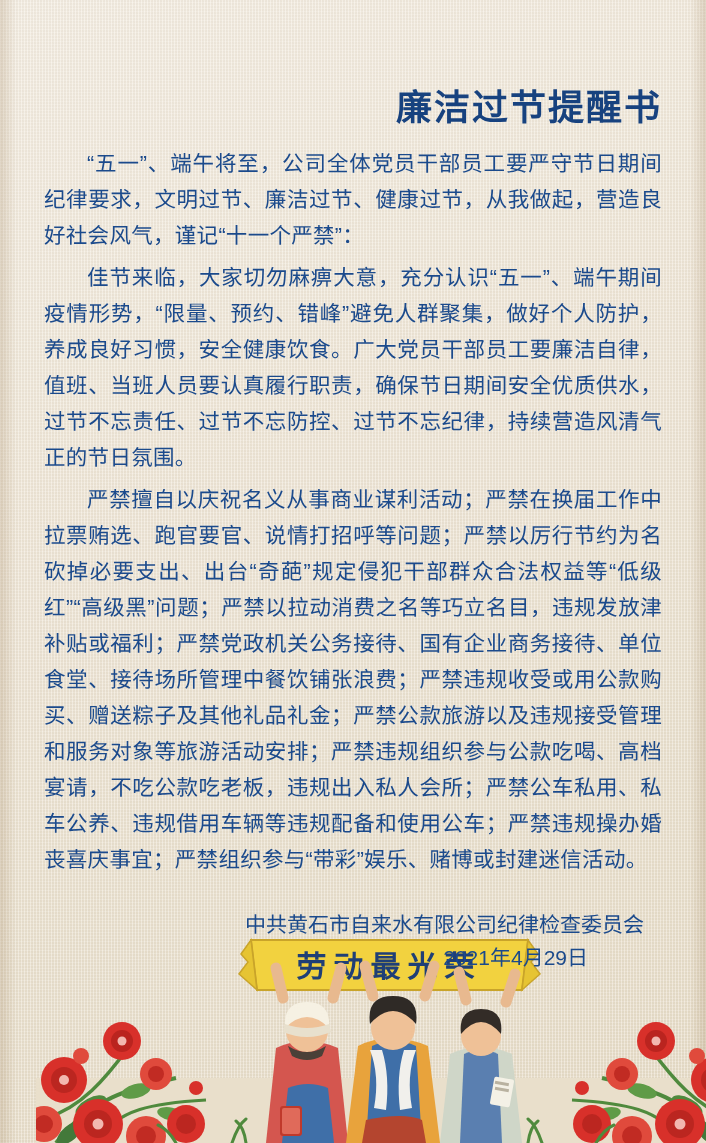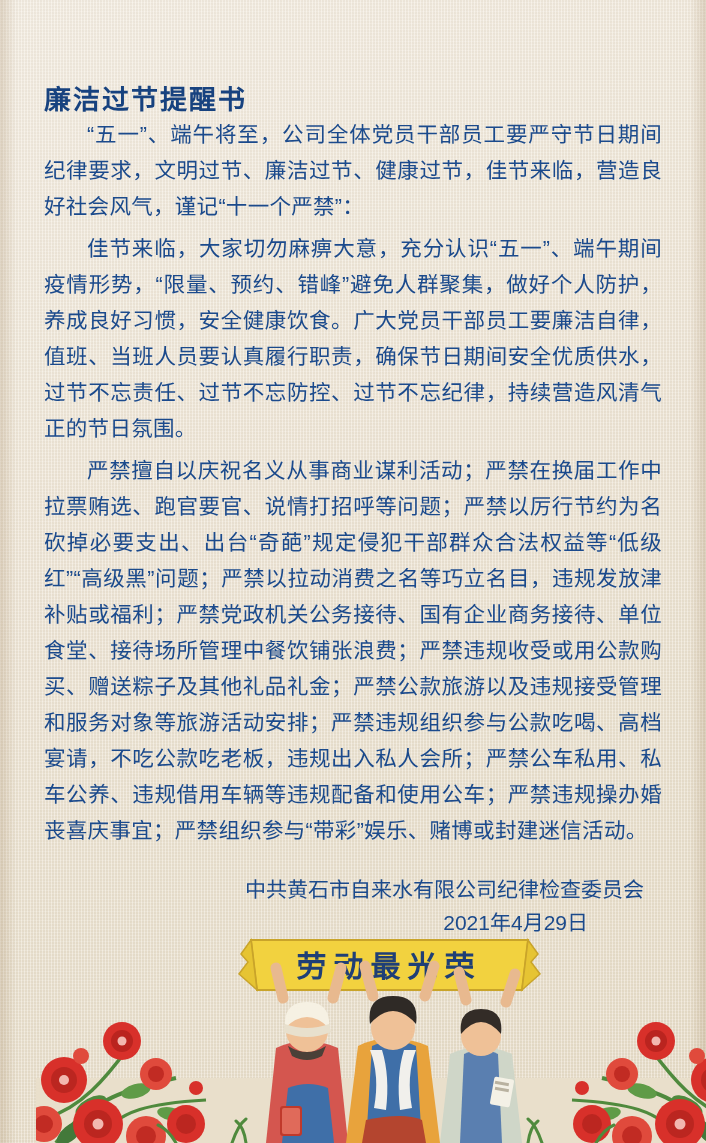--- a/index.html
+++ b/index.html
@@ -38,42 +38,42 @@
   .edge-left  { left: 0;  background: linear-gradient(90deg, rgba(150,120,80,0.22), rgba(150,120,80,0.0)); }
   .edge-right { right: 0; background: linear-gradient(270deg, rgba(150,120,80,0.22), rgba(150,120,80,0.0)); }
 
   .content {
     position: relative;
     padding: 78px 44px 0 44px;
     z-index: 3;
   }
 
   .title {
-    text-align: left;
+    text-align: right;
     color: #17427f;
-    font-size: 27px;
+    font-size: 36px;
     font-weight: bold;
     letter-spacing: 2px;
-    margin: 0 0 0 0;
+    margin: 0 0 16px 0;
     font-family: "Liberation Sans", "DejaVu Sans", sans-serif;
   }
 
   .para {
     color: #1b4a8c;
     font-size: 21.5px;
     line-height: 36px;
     letter-spacing: 0.3px;
     text-align: justify;
     text-justify: inter-ideograph;
     margin: 0 0 6px 0;
   }
   .para.indent { text-indent: 2em; }
 
   .sign {
-    margin-top: 24px;
+    margin-top: 30px;
     color: #1b4a8c;
     font-size: 21px;
     line-height: 33px;
     text-align: right;
     padding-right: 18px;
   }
   .sign div { white-space: nowrap; }
   .sign .date { padding-right: 56px; }
 
   
@@ -93,21 +93,21 @@
 
 <div class="poster">
 
   <div class="edge-left"></div>
   <div class="edge-right"></div>
 
   <div class="content">
 
     <h1 class="title">廉洁过节提醒书</h1>
 
-    <p class="para indent">“五一”、端午将至，公司全体党员干部员工要严守节日期间纪律要求，文明过节、廉洁过节、健康过节，佳节来临，营造良好社会风气，谨记“十一个严禁”：</p>
+    <p class="para indent">“五一”、端午将至，公司全体党员干部员工要严守节日期间纪律要求，文明过节、廉洁过节、健康过节，从我做起，营造良好社会风气，谨记“十一个严禁”：</p>
     <p class="para indent">佳节来临，大家切勿麻痹大意，充分认识“五一”、端午期间疫情形势，“限量、预约、错峰”避免人群聚集，做好个人防护，养成良好习惯，安全健康饮食。广大党员干部员工要廉洁自律，值班、当班人员要认真履行职责，确保节日期间安全优质供水，过节不忘责任、过节不忘防控、过节不忘纪律，持续营造风清气正的节日氛围。</p>
     <p class="para indent">严禁擅自以庆祝名义从事商业谋利活动；严禁在换届工作中拉票贿选、跑官要官、说情打招呼等问题；严禁以厉行节约为名砍掉必要支出、出台“奇葩”规定侵犯干部群众合法权益等“低级红”“高级黑”问题；严禁以拉动消费之名等巧立名目，违规发放津补贴或福利；严禁党政机关公务接待、国有企业商务接待、单位食堂、接待场所管理中餐饮铺张浪费；严禁违规收受或用公款购买、赠送粽子及其他礼品礼金；严禁公款旅游以及违规接受管理和服务对象等旅游活动安排；严禁违规组织参与公款吃喝、高档宴请，不吃公款吃老板，违规出入私人会所；严禁公车私用、私车公养、违规借用车辆等违规配备和使用公车；严禁违规操办婚丧喜庆事宜；严禁组织参与“带彩”娱乐、赌博或封建迷信活动。</p>
 
     <div class="sign">
       <div>中共黄石市自来水有限公司纪律检查委员会</div>
       <div class="date">2021年4月29日</div>
     </div>
 
   </div>
 

